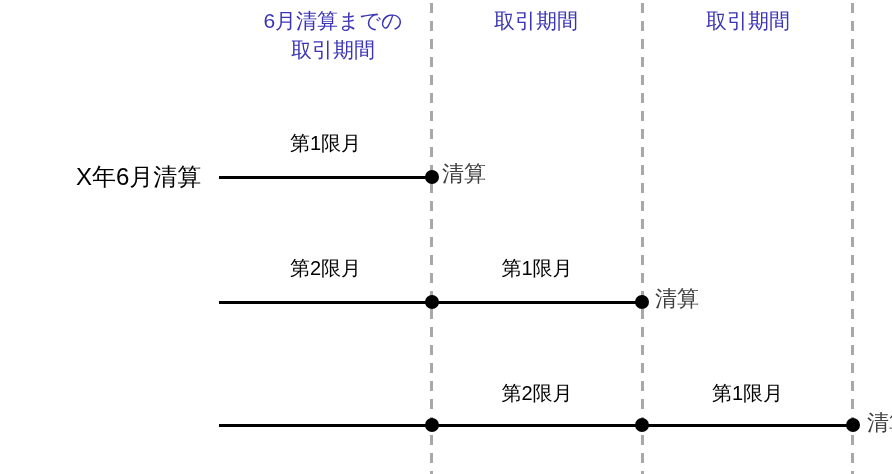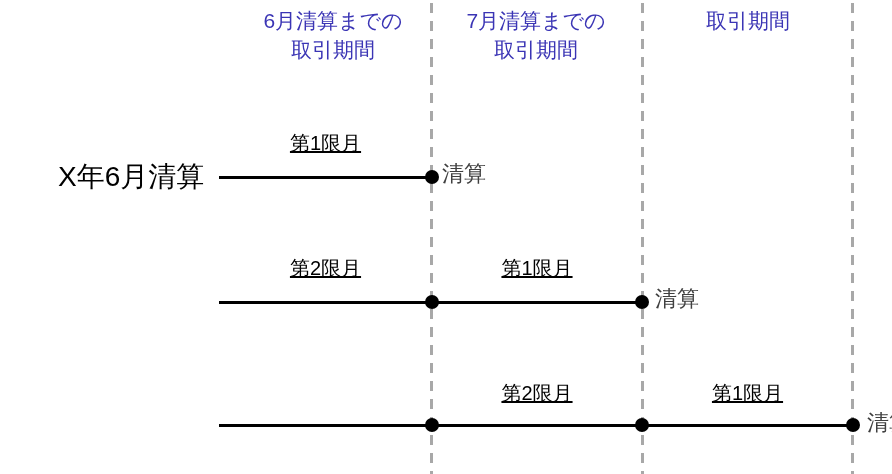--- a/index.html
+++ b/index.html
@@ -35,23 +35,23 @@
     width: 220px;
     text-align: center;
     color: #3b35b5;
     font-size: 21px;
     line-height: 29px;
     white-space: nowrap;
   }
   
   .rowlabel {
     position: absolute;
-    left: 10px;
+    left: 28px;
     color: #000000;
-    font-size: 28px;
+    font-size: 24px;
     line-height: 26px;
     white-space: nowrap;
   }
   
   .hline {
     position: absolute;
     height: 3px;
     background: #000000;
   }
   
@@ -71,38 +71,36 @@
     white-space: nowrap;
   }
   
   .seglabel {
     position: absolute;
     color: #000000;
     font-size: 20px;
     line-height: 24px;
     text-align: center;
     white-space: nowrap;
-    text-decoration: underline;
   }
 </style>
 </head>
 <body>
 
 <div class="canvas">
 
   <div class="vline" style="left:382px"></div>
   <div class="vline" style="left:593px"></div>
   <div class="vline" style="left:803px"></div>
 
   <div class="colhead" style="left:175px">
     <div>6月清算までの</div>
     <div>取引期間</div>
   </div>
   <div class="colhead" style="left:378px">
-    <div>7月清算までの</div>
     <div>取引期間</div>
   </div>
   <div class="colhead" style="left:590px">
     <div>取引期間</div>
   </div>
 
   <div class="rowlabel" style="top:164px">X年6月清算</div>
   <div class="seglabel" style="left:171px; width:213px; top:131px">第1限月</div>
   <div class="hline" style="left:171px; top:176px; width:213px"></div>
   <div class="dot" style="left:377px; top:170px"></div>

